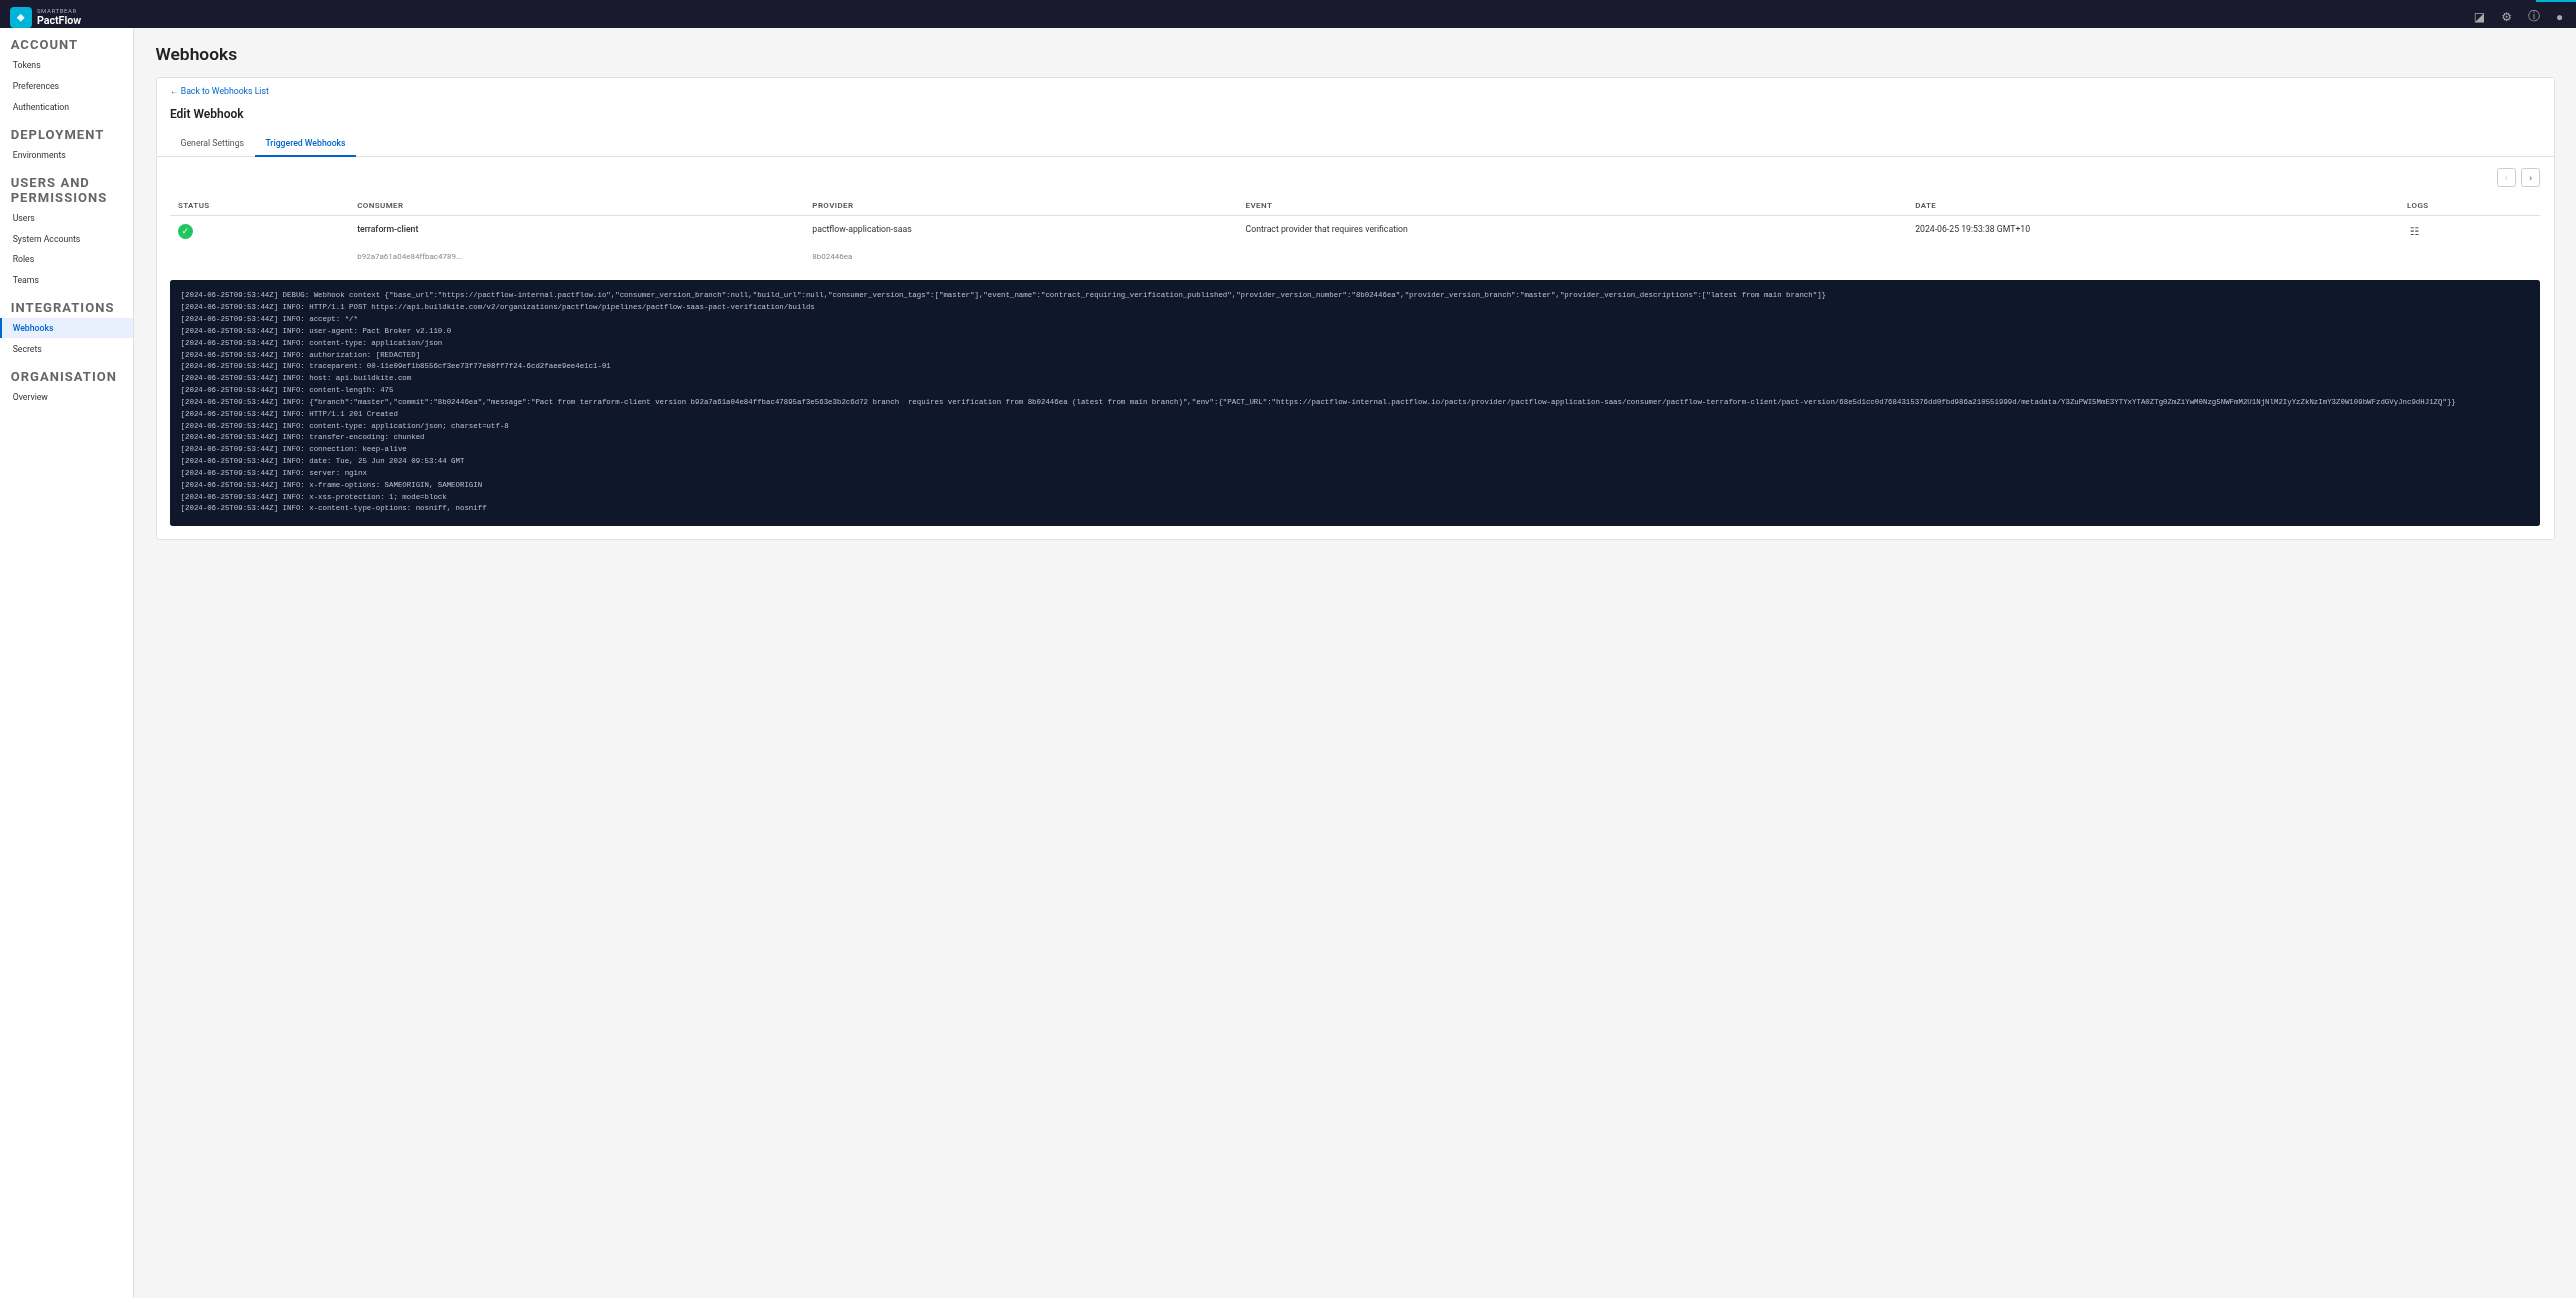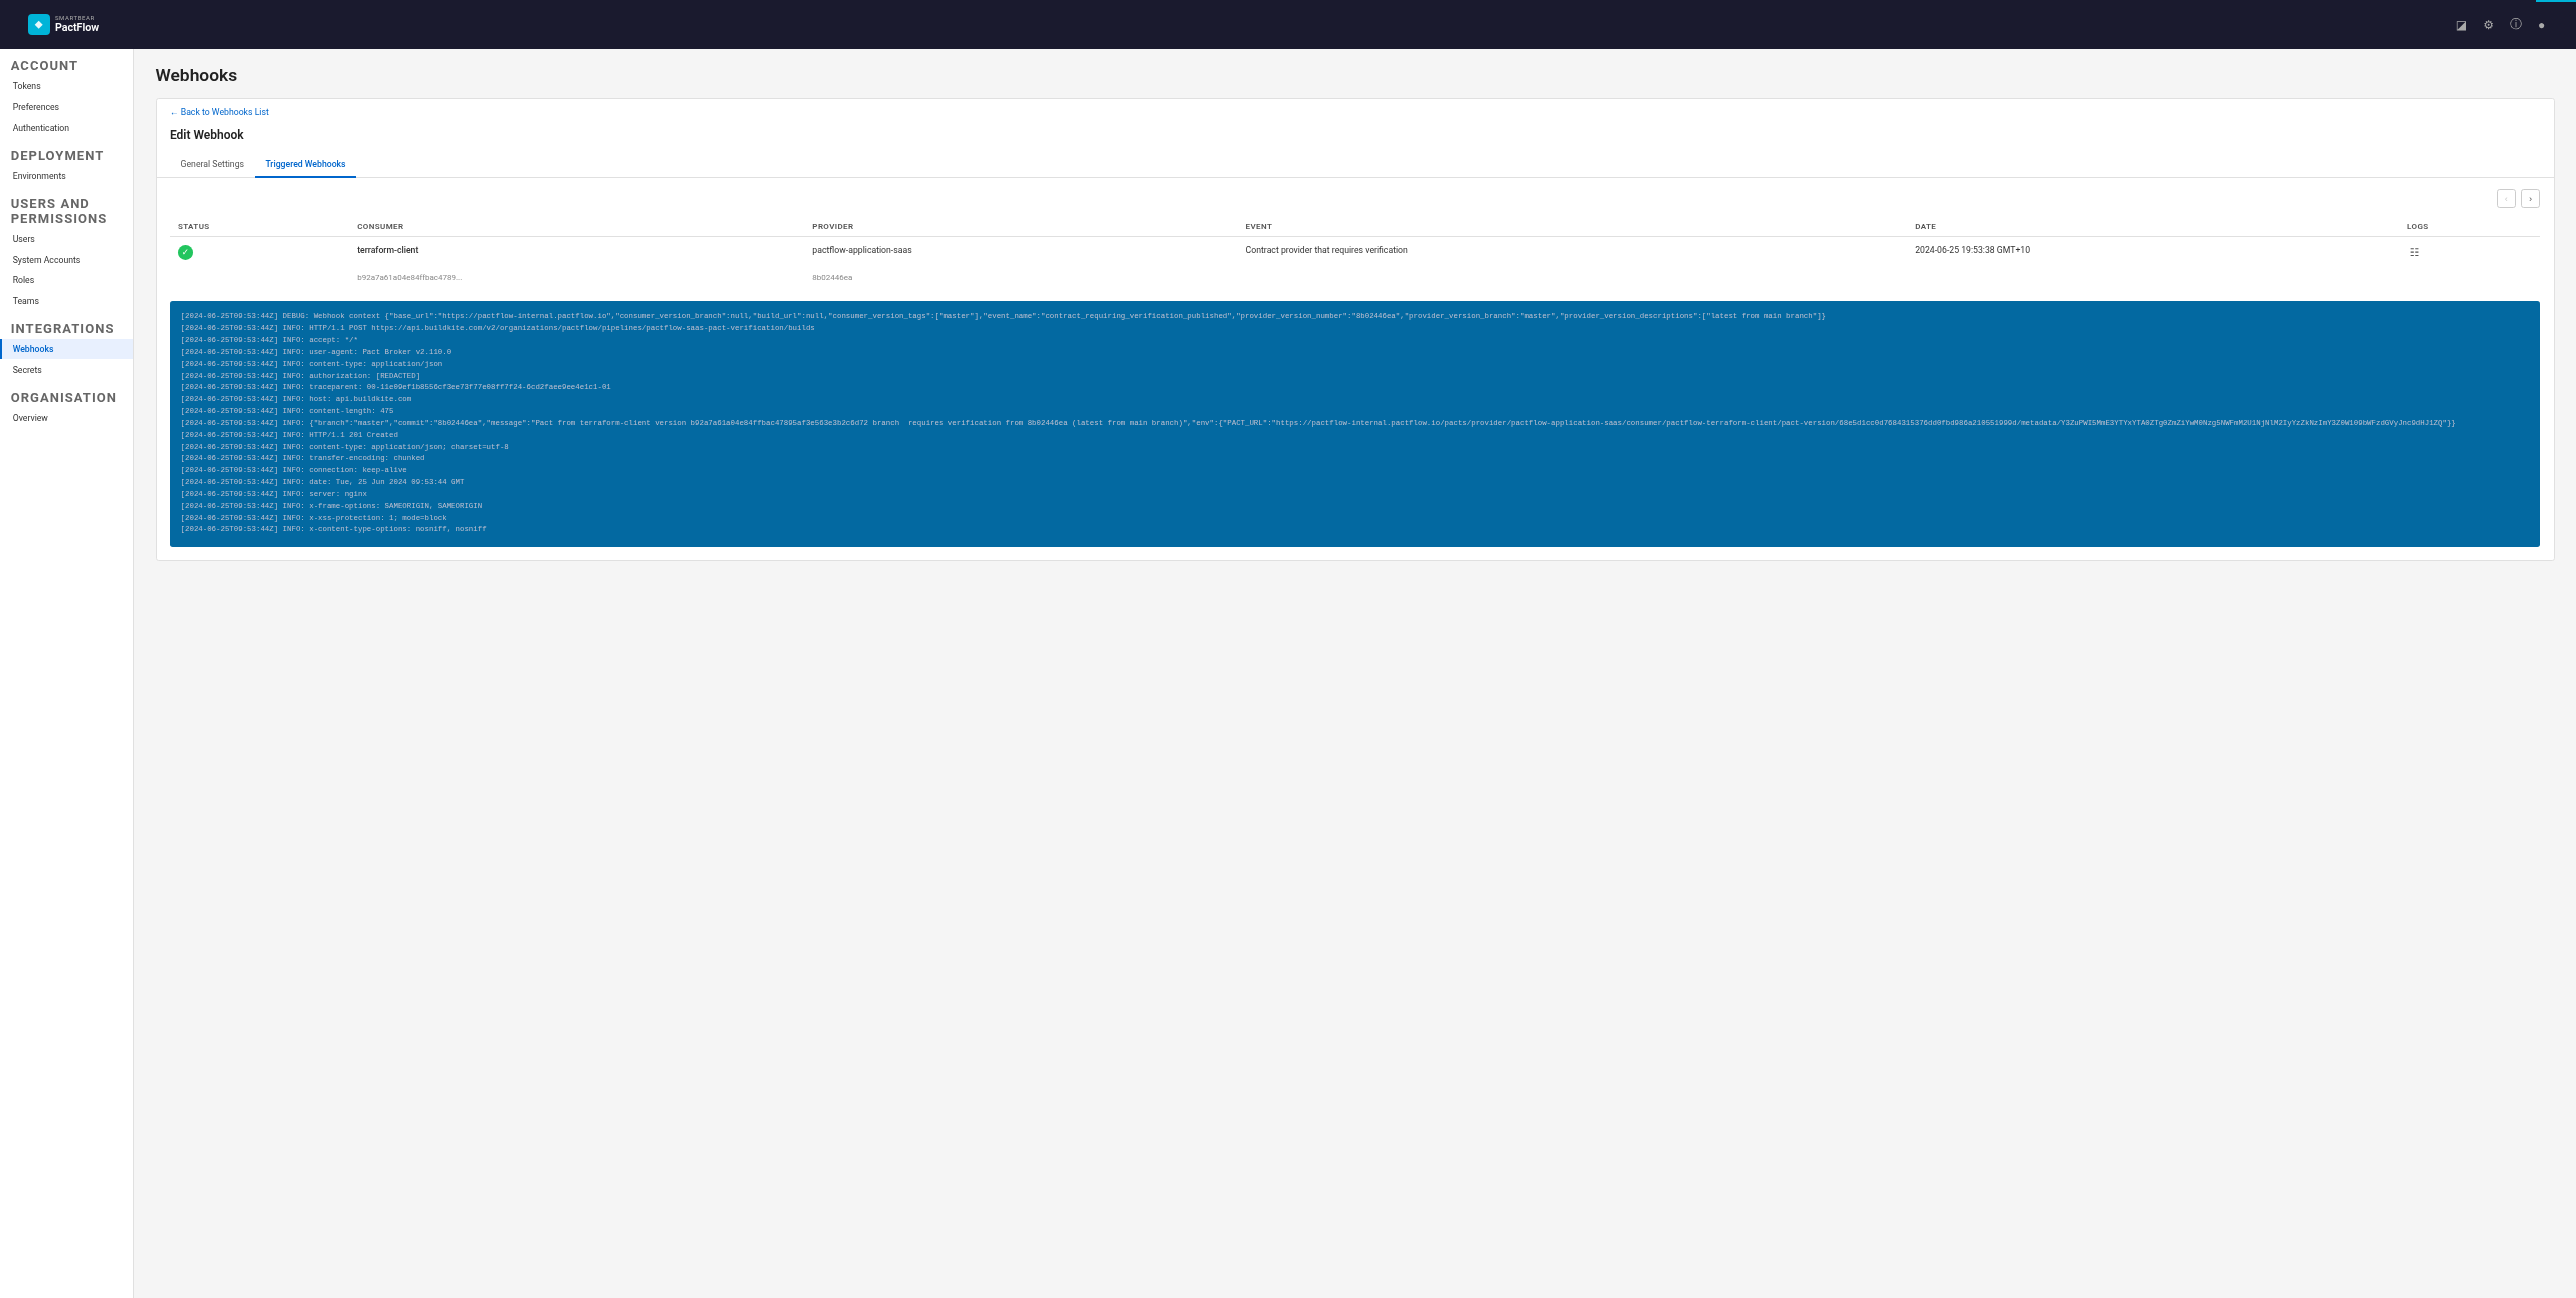--- a/index.html
+++ b/index.html
@@ -2,23 +2,23 @@
 <html style="font-size:10.7px"><head>
   <meta charset="utf-8">
   <style>
     * { box-sizing: border-box; margin: 0; padding: 0; }
     body { font-family: -apple-system, BlinkMacSystemFont, 'Segoe UI', Roboto, sans-serif; background: #f5f5f5; display: flex; flex-direction: column; height: 100vh; overflow: hidden; }
 
     
     .topnav {
       background: #1a1a2e;
       display: flex;
-      align-items: center;
-      padding: 0 28px;
-      height: 49px;
+      align-items: flex-end;
+      padding: 0 10px;
+      height: 28px;
       flex-shrink: 0;
       z-index: 100;
     }
     .topnav-brand {
       display: flex;
       align-items: center;
       gap: 5.4px;
       flex: 1;
     }
     .topnav-logo {
@@ -223,21 +223,21 @@
       border: none;
       cursor: pointer;
       color: #555;
       font-size: 10.7px;
       padding: 1.3px 2.7px;
     }
 
     
     .log-output {
       margin: 0 13.4px 13.4px;
-      background: #0369a1;
+      background: #0f172a;
       color: #c0c0d0;
       font-family: 'Courier New', monospace;
       font-size: 7.4px;
       line-height: 1.6;
       padding: 10.7px;
       border-radius: 2.7px;
       overflow-x: auto;
       white-space: pre-wrap;
       word-break: break-all;
     }

